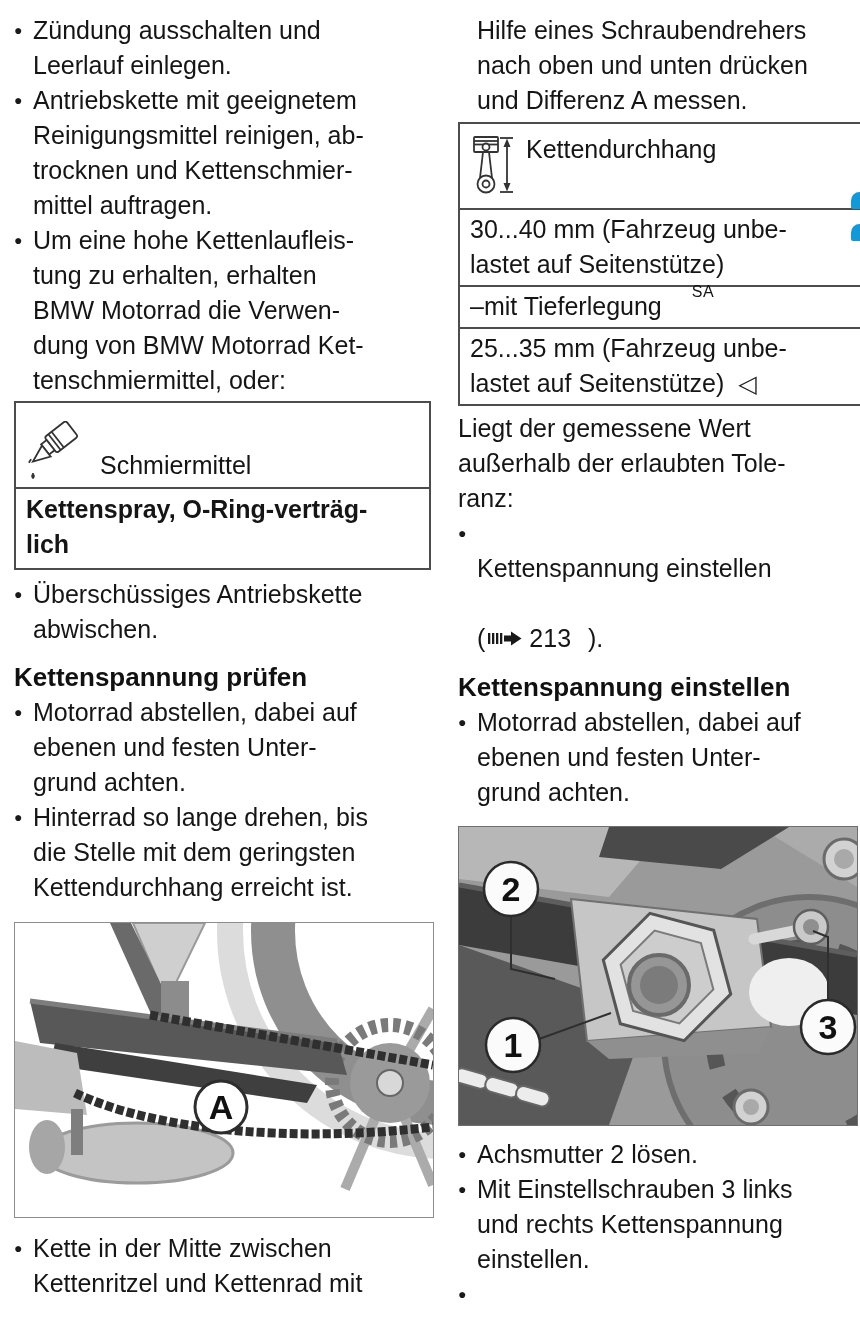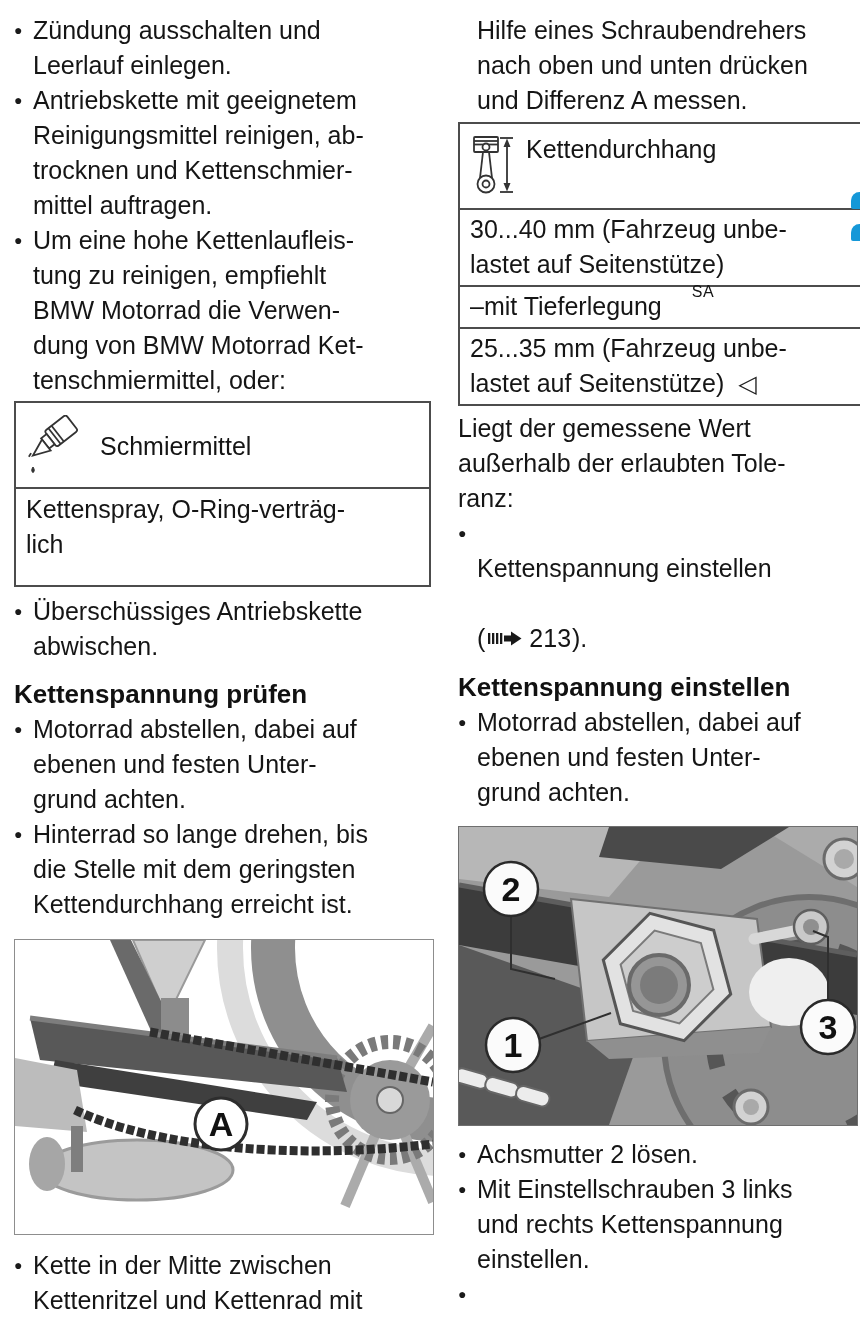--- a/index.html
+++ b/index.html
@@ -14,34 +14,34 @@
   .pre{white-space:pre-line;}
   
   .bi{display:flex;align-items:flex-start;}
   .bm{flex:0 0 19px;width:19px;font-size:14px;line-height:35px;color:#1a1a1a;}
   .bt{white-space:pre-line;flex:1 1 auto;}
   .indent{padding-left:19px;}
   h3{font-size:26px;line-height:35px;font-weight:bold;margin:0;color:#111;}
   
   .dtable{border:2px solid #4c4c4c;background:#fff;}
   .lub-table{width:413px;margin-top:3px;}
-  .lub-head{display:flex;align-items:center;padding:6px 8px 4px 10px;height:74px;border-bottom:2px solid #4c4c4c;}
+  .lub-head{display:flex;align-items:flex-end;padding:6px 8px 4px 10px;height:74px;border-bottom:2px solid #4c4c4c;}
   .lub-head .icon-wrap{width:62px;flex:0 0 62px;margin-right:12px;}
-  .lub-val{padding:3px 8px 23px 10px;min-height:61px;}
+  .lub-val{padding:3px 8px 6px 10px;min-height:61px;font-weight:bold;}
   .slack-table{width:420px;margin-top:4px;border-right:none;}
   .slack-head{display:flex;align-items:flex-start;padding:8px 8px 4px 10px;height:72px;border-bottom:2px solid #4c4c4c;}
   .slack-head .icon-wrap{width:48px;flex:0 0 48px;margin-right:8px;margin-top:2px;}
   .trow{padding:2px 8px 3px 10px;}
   .trow + .trow{border-top:2px solid #4c4c4c;}
   sup.sa{font-size:16px;line-height:0;position:relative;top:-9px;margin-left:30px;letter-spacing:0.5px;}
   .tri{font-size:24px;margin-left:14px;color:#1a1a1a;}
   
   .refline{display:inline-flex;align-items:center;}
   .ref-arrow{margin:0 7px 0 3px;}
-  .refnum{margin-right:1px;}
+  .refnum{margin-right:17px;}
   
   .figure{position:relative;overflow:hidden;background:#fff;}
   .fig-left{width:418px;height:294px;margin-top:17px;border:1px solid #8d8d8d;}
   .fig-right{width:398px;height:298px;margin-top:16px;border:1px solid #6f6f6f;}
   svg{display:block;}
   svg text{font-family:"Liberation Sans",sans-serif;}
   
   .mt7{margin-top:7px;} .mt13{margin-top:13px;} .mt14{margin-top:14px;}
   .mt11{margin-top:11px;} .mt5{margin-top:5px;}
   
@@ -63,21 +63,21 @@
     <div class="bi">
       <span class="bm">●</span>
       <div class="bt">Antriebskette mit geeignetem
 Reinigungsmittel reinigen, ab-
 trocknen und Kettenschmier-
 mittel auftragen.</div>
     </div>
     <div class="bi">
       <span class="bm">●</span>
       <div class="bt">Um eine hohe Kettenlaufleis-
-tung zu reinigen, empfiehlt
+tung zu erhalten, erhalten
 BMW Motorrad die Verwen-
 dung von BMW Motorrad Ket-
 tenschmiermittel, oder:</div>
     </div>
   </div>
 
   <div class="dtable lub-table">
     <div class="lub-head">
       <span class="icon-wrap">
         <svg width="58" height="62" viewBox="0 0 58 62">

